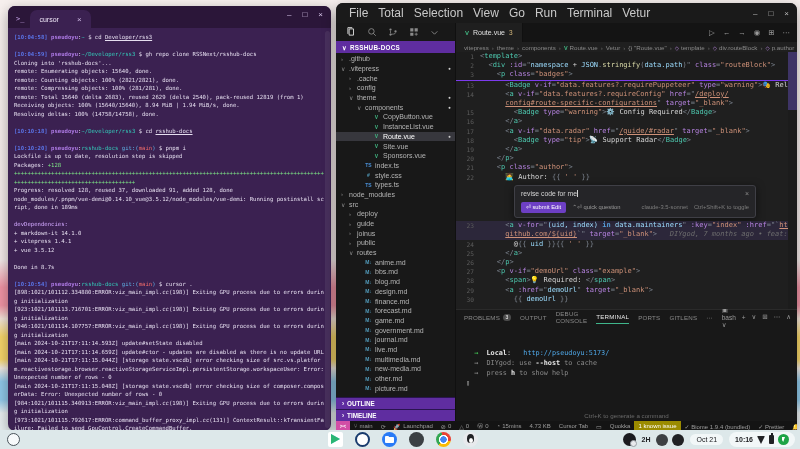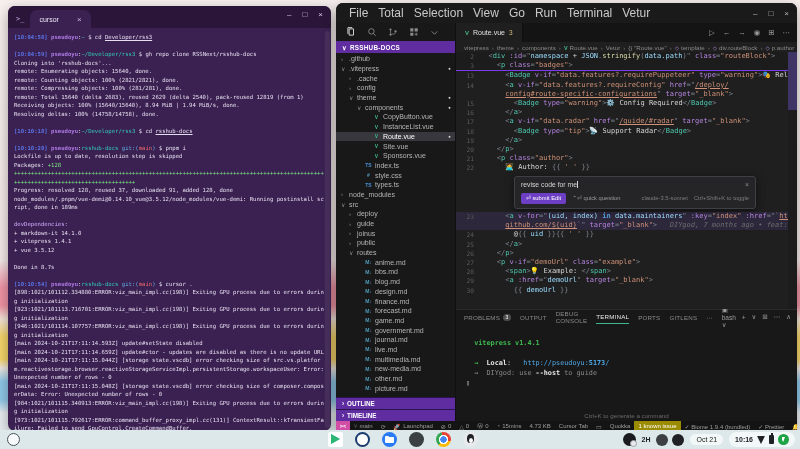--- a/index.html
+++ b/index.html
@@ -127,21 +127,21 @@
   #panel-tabs{height:14px;display:flex;align-items:center;padding-left:8px;gap:9px;}
   .ptab{font-size:6.2px;letter-spacing:.2px;color:#8a8a8a;display:flex;gap:3px;align-items:center;height:100%;box-sizing:border-box;}
   .ptab.active{color:#e6e6e6;border-bottom:1px solid #3fb68b;}
   .ptab .pbadge{background:#4d4d4d;color:#fff;font-size:5px;border-radius:5px;padding:0 2.5px;line-height:7px;}
   #panel-right{margin-left:auto;display:flex;gap:6px;align-items:center;padding-right:8px;color:#9a9a9a;font-size:6.5px;}
   #panel-body{flex:1;padding:4px 10px 0 10px;font-family:"DejaVu Sans Mono",monospace;font-size:6.8px;line-height:10px;overflow:hidden;}
   .p-wh{color:#cfcfcf;}
   .p-vg{color:#3fb950;font-weight:bold;}
   .p-wb{color:#e8e8e8;font-weight:bold;}
   .p-cy{color:#4fa8e8;}
-  .p-cyb{color:#4fa8e8;font-weight:bold;}
+  .p-cyb{color:#4fa8e8;font-weight:normal;}
   .p-dim{color:#8a8a8a;}
   .p-cur{color:#cfcfcf;}
   #panel-hint{text-align:center;color:#6a6a6a;font-size:6.2px;padding-bottom:2px;}
   
   #statusbar{height:10px;background:#141414;display:flex;align-items:center;font-size:6px;color:#9d9d9d;gap:0;}
   .sb-item{display:flex;align-items:center;gap:2px;padding:0 4px;height:100%;white-space:nowrap;}
   .sb-item.issue{background:#9b8b00;color:#fff;}
   #sb-remote{width:14px;height:100%;background:#d24ea6;color:#fff;text-align:center;line-height:10px;font-size:5.5px;font-weight:bold;flex:none;}
   #sb-right{margin-left:auto;display:flex;align-items:center;height:100%;}
   .sb-ic{font-size:6px;}
@@ -471,20 +471,24 @@
             <span class="sep">›</span>
             <span class="bci"><span class="bic sym">◇</span><span>template</span></span>
             <span class="sep">›</span>
             <span class="bci"><span class="bic sym">◇</span><span>div.routeBlock</span></span>
             <span class="sep">›</span>
             <span class="bci"><span class="bic sym">◇</span><span>p.author</span></span>
           </div>
         <div id="code-area">
           <div id="sticky">
               <div class="crow">
+                <span class="ln">1</span>
+                <span class="cc"><span class="c-p">&lt;</span><span class="c-tag">template</span><span class="c-p">&gt;</span></span>
+              </div>
+              <div class="crow">
                 <span class="ln">2</span>
                 <span class="cc"><span class="c-txt">  </span><span class="c-p">&lt;</span><span class="c-tag">div</span><span class="c-attr"> :id</span><span class="c-p">="</span><span class="c-var">namespace</span><span class="c-txt"> + </span><span class="c-var">JSON</span><span class="c-p">.</span><span class="c-fn">stringify</span><span class="c-p">(</span><span class="c-var">data.path</span><span class="c-p">)"</span><span class="c-attr"> class</span><span class="c-p">=</span><span class="c-str">"routeBlock"</span><span class="c-p">&gt;</span></span>
               </div>
               <div class="crow">
                 <span class="ln">3</span>
                 <span class="cc"><span class="c-txt">    </span><span class="c-p">&lt;</span><span class="c-tag">p</span><span class="c-attr"> class</span><span class="c-p">=</span><span class="c-str">"badges"</span><span class="c-p">&gt;</span></span>
               </div>
             </div>
           <div id="code-top">
               <div class="crow">
@@ -567,21 +571,21 @@
               <div class="crow">
                 <span class="ln">26</span>
                 <span class="cc"><span class="c-txt">    </span><span class="c-p">&lt;/</span><span class="c-tag">p</span><span class="c-p">&gt;</span></span>
               </div>
               <div class="crow">
                 <span class="ln">27</span>
                 <span class="cc"><span class="c-txt">    </span><span class="c-p">&lt;</span><span class="c-tag">p</span><span class="c-attr"> v-if</span><span class="c-p">=</span><span class="c-str">"demoUrl"</span><span class="c-attr"> class</span><span class="c-p">=</span><span class="c-str">"example"</span><span class="c-p">&gt;</span></span>
               </div>
               <div class="crow">
                 <span class="ln">28</span>
-                <span class="cc"><span class="c-txt">      </span><span class="c-p">&lt;</span><span class="c-tag">span</span><span class="c-p">&gt;</span><span class="c-em">💡</span><span class="c-txt"> Example: </span><span class="c-p">&lt;/</span><span class="c-tag">span</span><span class="c-p">&gt;</span></span>
+                <span class="cc"><span class="c-txt">      </span><span class="c-p">&lt;</span><span class="c-tag">span</span><span class="c-p">&gt;</span><span class="c-em">💡</span><span class="c-txt"> Required: </span><span class="c-p">&lt;/</span><span class="c-tag">span</span><span class="c-p">&gt;</span></span>
               </div>
               <div class="crow">
                 <span class="ln">29</span>
                 <span class="cc"><span class="c-txt">      </span><span class="c-p">&lt;</span><span class="c-tag">a</span><span class="c-attr"> :href</span><span class="c-p">="</span><span class="c-var">demoUrl</span><span class="c-p">"</span><span class="c-attr"> target</span><span class="c-p">=</span><span class="c-str">"_blank"</span><span class="c-p">&gt;</span></span>
               </div>
               <div class="crow">
                 <span class="ln">30</span>
                 <span class="cc"><span class="c-txt">        </span><span class="c-p">{{ </span><span class="c-var">demoUrl</span><span class="c-p"> }}</span></span>
               </div>
             </div>
@@ -617,24 +621,24 @@
                 <span>▣ bash ∨</span>
                 <span>+</span>
                 <span>∨</span>
                 <span>⊞</span>
                 <span>⋯</span>
                 <span>∧</span>
               </div>
             </div>
           <div id="panel-body">
               <div class="tl">&nbsp;</div>
-              <div class="tl"><span class="p-vg">  vitepress v1.4.1</span></div>
               <div class="tl">&nbsp;</div>
               <div class="tl"><span class="p-vg">  →</span><span class="p-wh">  </span><span class="p-wb">Local</span><span class="p-wh">:   </span><span class="p-cy">http://pseudoyu:</span><span class="p-cyb">5173</span><span class="p-cy">/</span></div>
-              <div class="tl"><span class="p-dim">  →  DIYgod: use </span><span class="p-wb">--host</span><span class="p-dim"> to guide</span></div>
+              <div class="tl"><span class="p-dim">  →  DIYgod: use </span><span class="p-wb">--host</span><span class="p-dim"> to cache</span></div>
+              <div class="tl"><span class="p-dim">  →  press </span><span class="p-wb">h</span><span class="p-dim"> to show help</span></div>
               <div class="tl"><span class="p-cur">▯</span></div>
             </div>
           <div id="panel-hint">Ctrl+K to generate a command</div>
         </div>
       </div>
     </div>
     <div id="statusbar">
       <div id="sb-remote">&gt;&lt;</div>
       <div id="sb-left" style="display:flex;height:100%;align-items:center;">
           <div class="sb-item">

